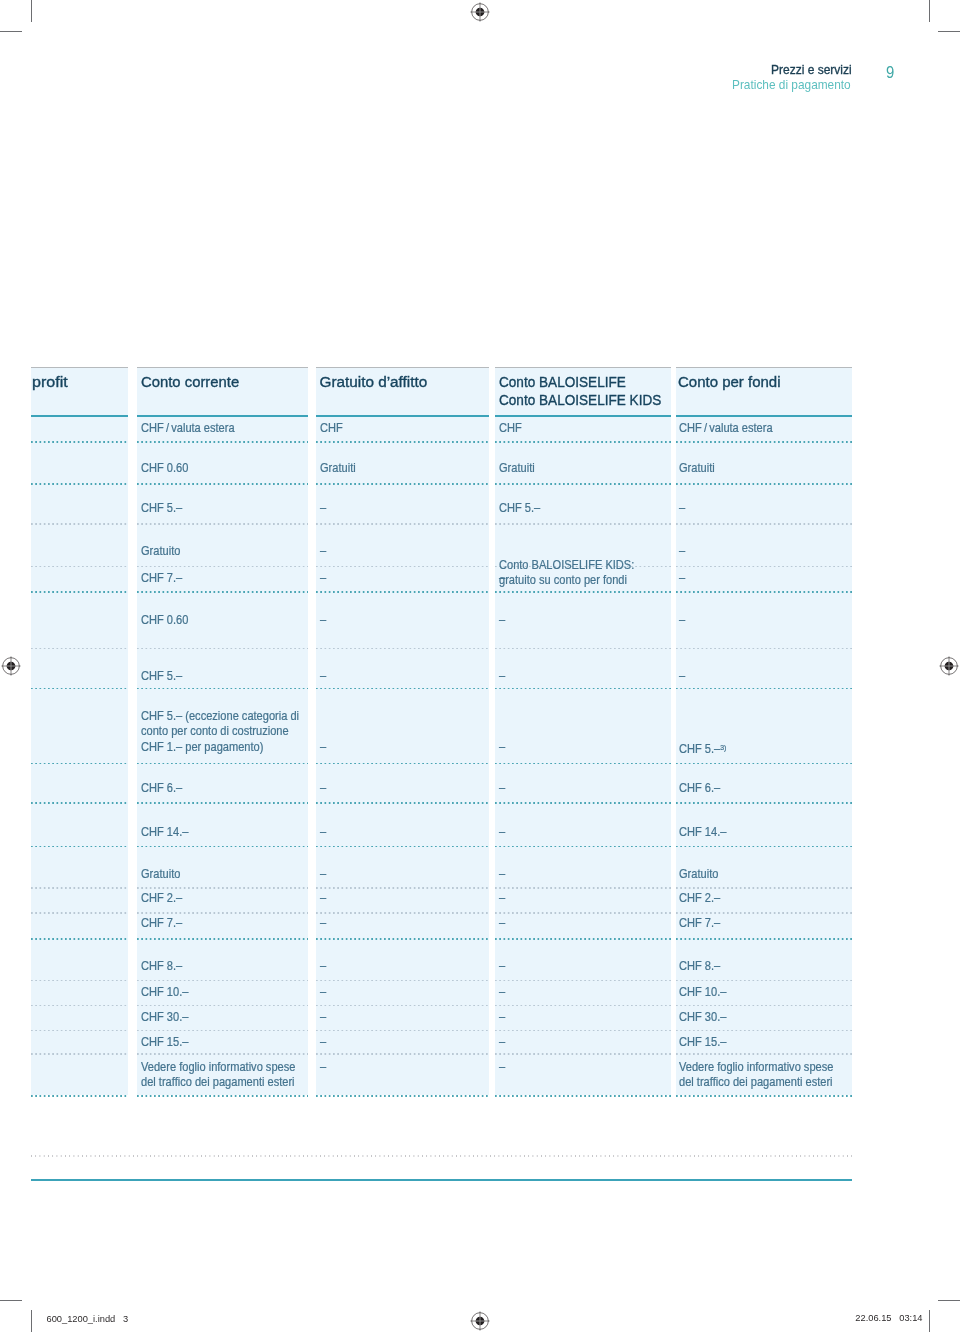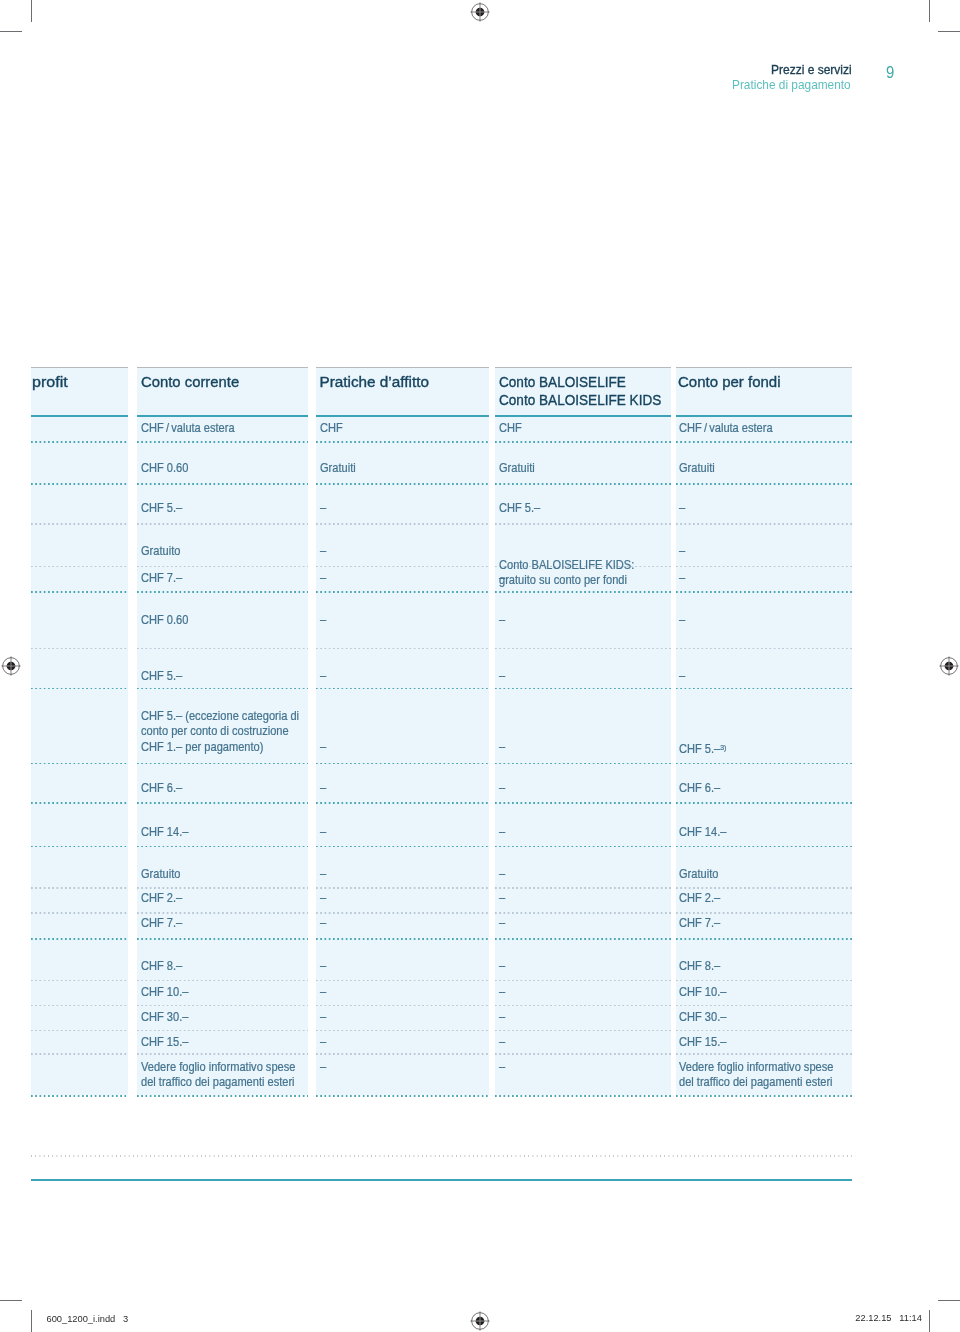--- a/index.html
+++ b/index.html
@@ -182,21 +182,21 @@
       <div class="dots dots-light" style="left:675.5px;top:1053.4px;width:176.5px;"></div>
       <div class="dots dots-strong" style="left:31px;top:1095.4px;width:97px;"></div>
       <div class="dots dots-strong" style="left:137px;top:1095.4px;width:171px;"></div>
       <div class="dots dots-strong" style="left:316px;top:1095.4px;width:173px;"></div>
       <div class="dots dots-strong" style="left:495px;top:1095.4px;width:176px;"></div>
       <div class="dots dots-strong" style="left:675.5px;top:1095.4px;width:176.5px;"></div>
       <div class="dots dots-gray" style="left:31px;top:1155px;width:821px;"></div>
       <div class="hrule" style="left:31px;top:1179.1px;width:821px;height:2.4px;"></div>
       <div class="hcell" style="left: 32.2px; top: 373.346px;"><span style="transform: scaleX(1.05);">profit</span></div>
       <div class="hcell" style="left: 140.6px; top: 373.346px;"><span style="transform: scaleX(0.97);">Conto corrente</span></div>
-      <div class="hcell" style="left: 319.5px; top: 373.346px;"><span style="transform: scaleX(1);">Pratiche d’affitto</span></div>
+      <div class="hcell" style="left: 319.5px; top: 373.346px;"><span style="transform: scaleX(1);">Gratuito d’affitto</span></div>
       <div class="hcell" style="left: 499.3px; top: 373.446px;"><span style="transform: scaleX(0.888);">Conto BALOISELIFE</span><br><span style="transform: scaleX(0.888);">Conto BALOISELIFE KIDS</span></div>
       <div class="hcell" style="left: 678.4px; top: 373.346px;"><span style="transform: scaleX(0.98);">Conto per fondi</span></div>
       <div class="cell" style="left: 140.9px; top: 421.38px;"><span>CHF / valuta estera</span></div>
       <div class="cell" style="left: 319.9px; top: 421.38px;"><span>CHF</span></div>
       <div class="cell" style="left: 498.9px; top: 421.38px;"><span>CHF</span></div>
       <div class="cell" style="left: 679.4px; top: 421.38px;"><span>CHF / valuta estera</span></div>
       <div class="cell" style="left: 140.9px; top: 461.48px;"><span>CHF 0.60</span></div>
       <div class="cell" style="left: 319.9px; top: 461.48px;"><span>Gratuiti</span></div>
       <div class="cell" style="left: 498.9px; top: 461.48px;"><span>Gratuiti</span></div>
       <div class="cell" style="left: 679.4px; top: 461.48px;"><span>Gratuiti</span></div>
@@ -259,14 +259,14 @@
       <div class="cell" style="left: 140.9px; top: 1035.28px;"><span>CHF 15.–</span></div>
       <div class="cell" style="left: 319.9px; top: 1035.28px;"><span>–</span></div>
       <div class="cell" style="left: 498.9px; top: 1035.28px;"><span>–</span></div>
       <div class="cell" style="left: 679.4px; top: 1035.28px;"><span>CHF 15.–</span></div>
       <div class="cell" style="left: 140.9px; top: 1060.08px;"><span>Vedere foglio informativo spese</span><br><span>del traffico dei pagamenti esteri</span></div>
       <div class="cell" style="left: 319.9px; top: 1060.08px;"><span>–</span></div>
       <div class="cell" style="left: 498.9px; top: 1060.08px;"><span>–</span></div>
       <div class="cell" style="left: 679.4px; top: 1060.08px;"><span>Vedere foglio informativo spese</span><br><span>del traffico dei pagamenti esteri</span></div>
     </div>
   <div class="foot" id="foot-l" style="left:46.5px;top:1313.5px;">600_1200_i.indd   3</div>
-  <div class="foot" id="foot-r" style="left:855.3px;top:1312.8px;">22.12.15   11:14</div>
+  <div class="foot" id="foot-r" style="left:855.3px;top:1312.8px;">22.06.15   03:14</div>
 </div>
 
 </body></html>

